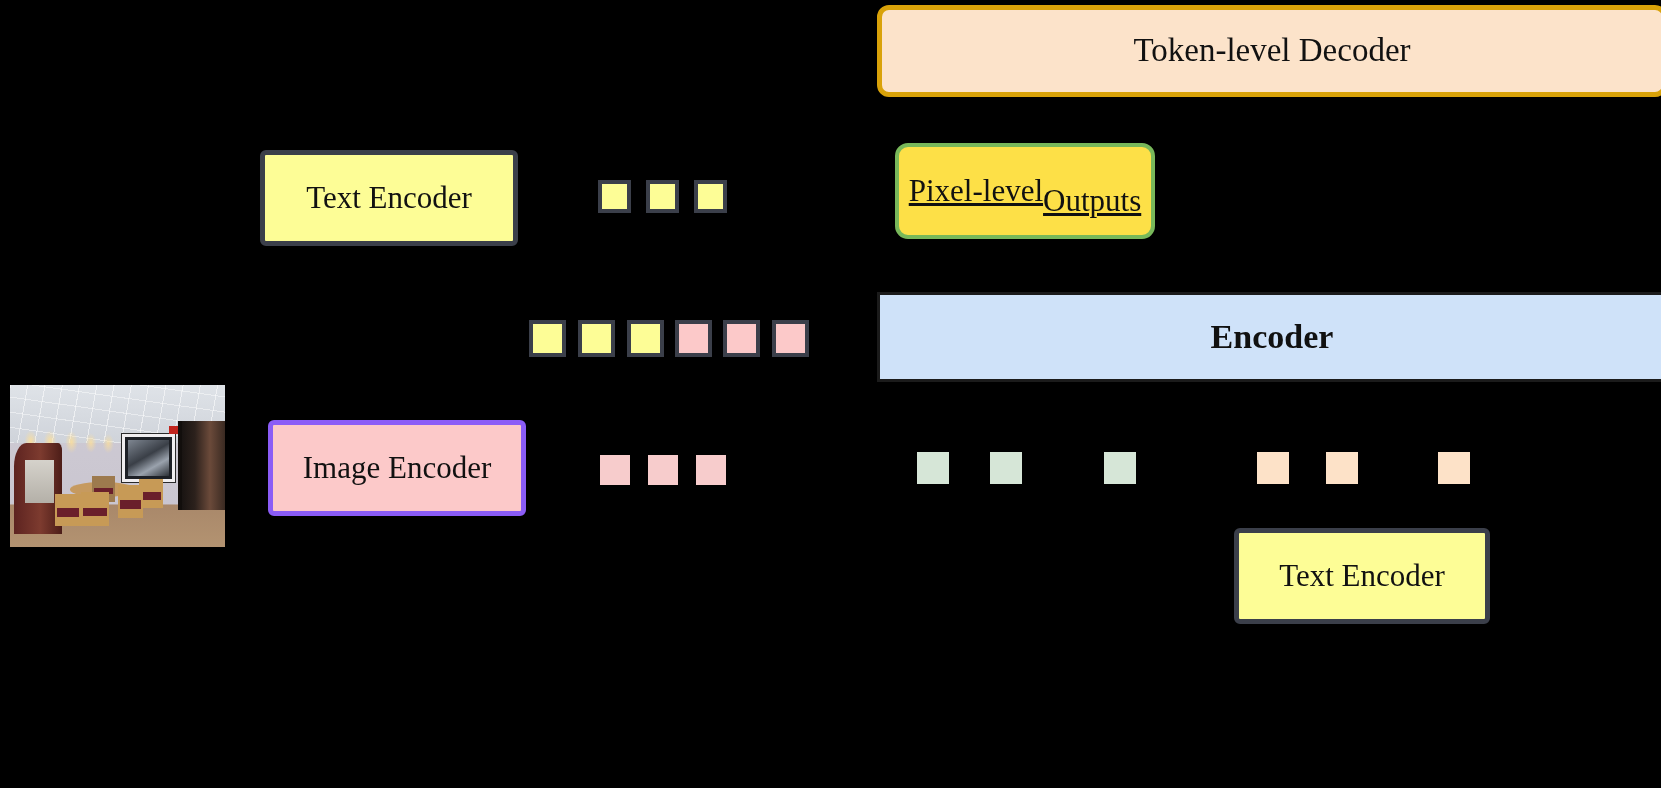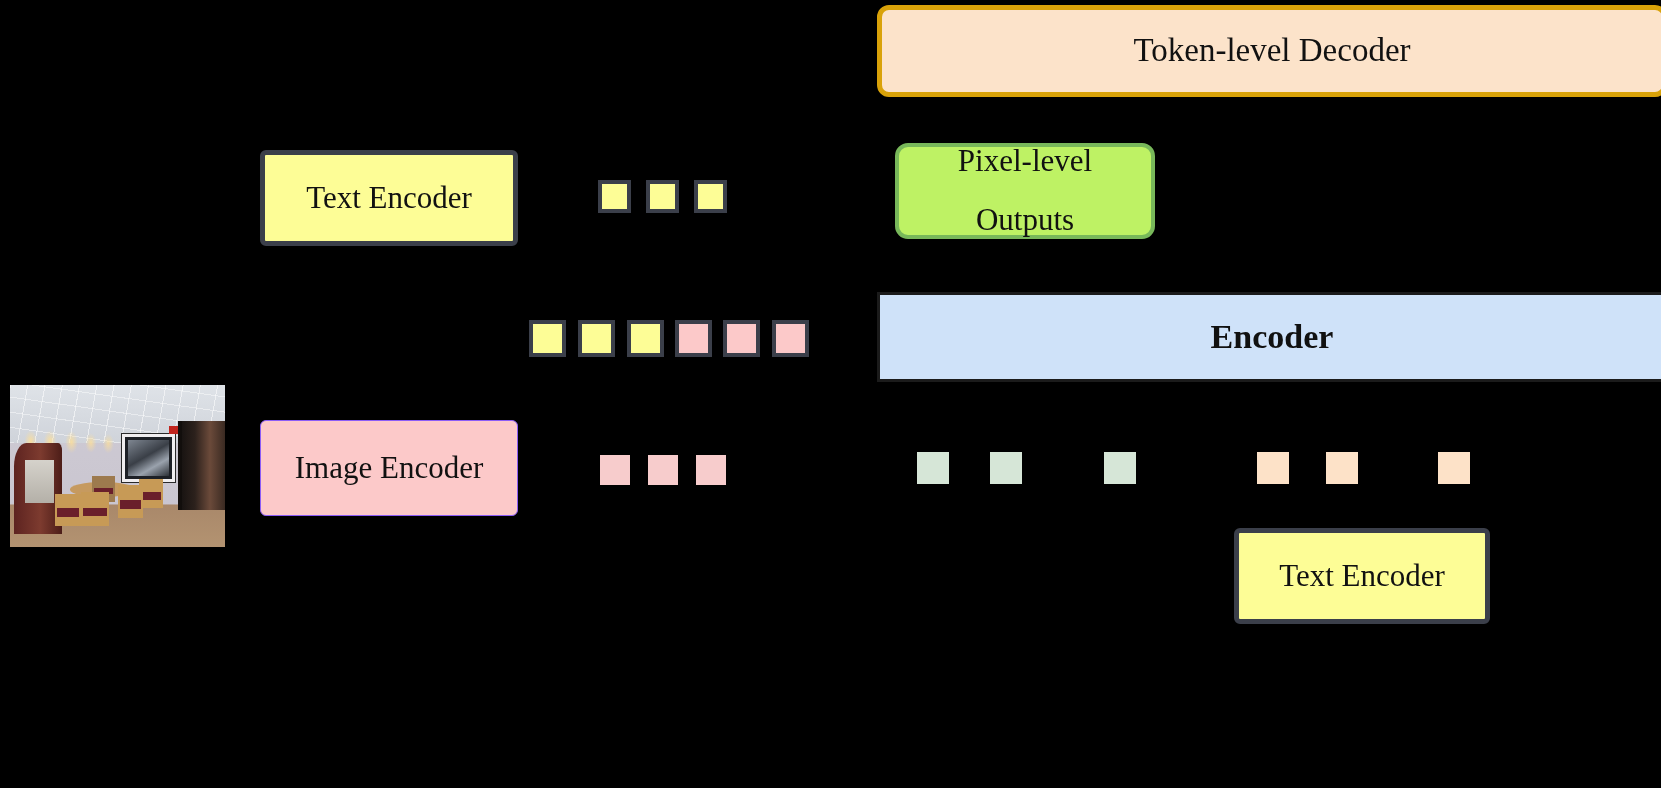--- a/index.html
+++ b/index.html
@@ -32,45 +32,46 @@
     line-height: 1.25;
     white-space: pre-line;
   }
   .node-text-encoder-top {
     left: 260px; top: 150px; width: 258px; height: 96px;
     background: #FDFD96;
     border: 5px solid #3b3f4a;
     font-size: 31px;
   }
   .node-image-encoder {
-    left: 260px; top: 420px; width: 258px; height: 96px;
+    left: 268px; top: 420px; width: 258px; height: 96px;
     background: #FCC9C9;
-    border: 1px solid #8b5cf6;
+    border: 5px solid #8b5cf6;
     font-size: 31px;
   }
   .node-text-encoder-bottom {
     left: 1234px; top: 528px; width: 256px; height: 96px;
     background: #FDFD96;
     border: 5px solid #3b3f4a;
     font-size: 31px;
   }
   .node-token-outputs {
     left: 877px; top: 5px; width: 790px; height: 92px;
     background: #FCE3CA;
     border: 5px solid #D9A209;
     font-size: 33px;
     border-radius: 12px;
   }
   .node-pixel-outputs {
     left: 895px; top: 143px; width: 260px; height: 96px;
-    background: #bef264;
+    background: #fde047;
     border: 4px solid #78B85A;
     font-size: 31px;
     border-radius: 13px;
-    flex-direction: column;
+    flex-direction: row;
+    text-decoration: underline;
   }
   .node-pixel-outputs .l1 { display:block; }
   .node-pixel-outputs .l2 { display:block; margin-top: 20px;}
   .node-decoder {
     left: 877px; top: 292px; width: 790px; height: 90px;
     background: #CFE2F9;
     border: 3px solid #1b1b1b;
     border-radius: 0px;
     font-size: 34px;
     font-weight: bold;

